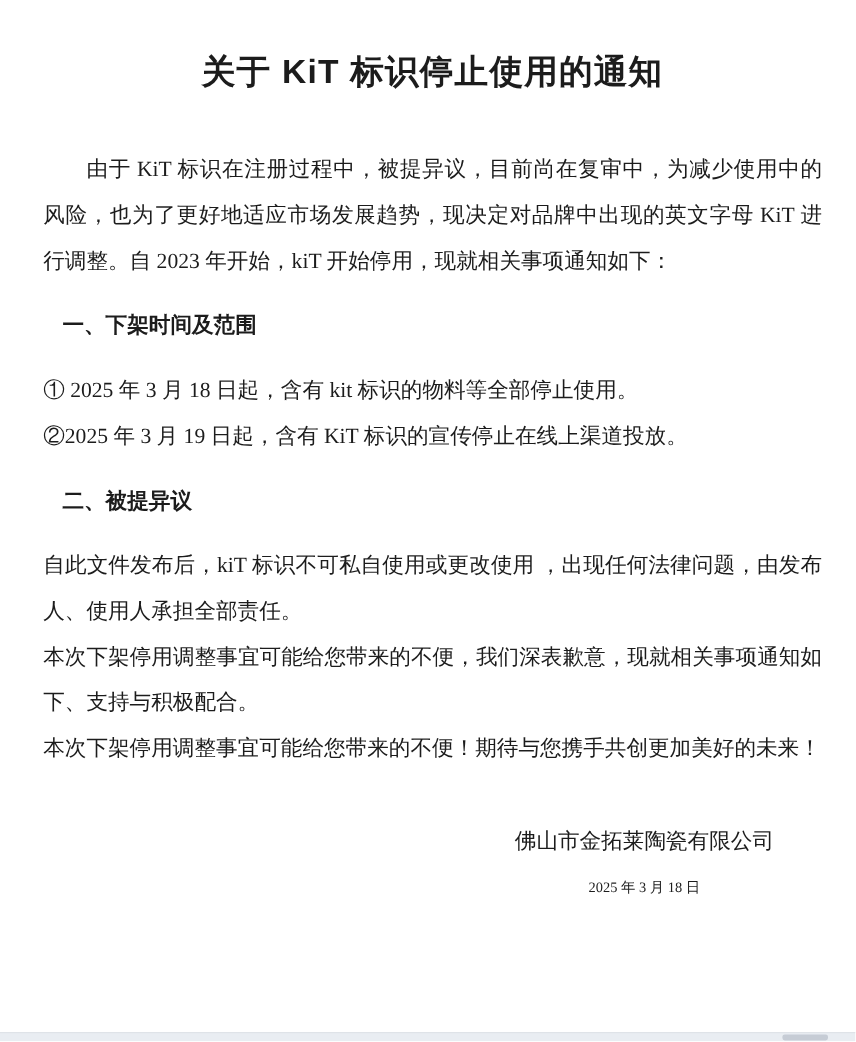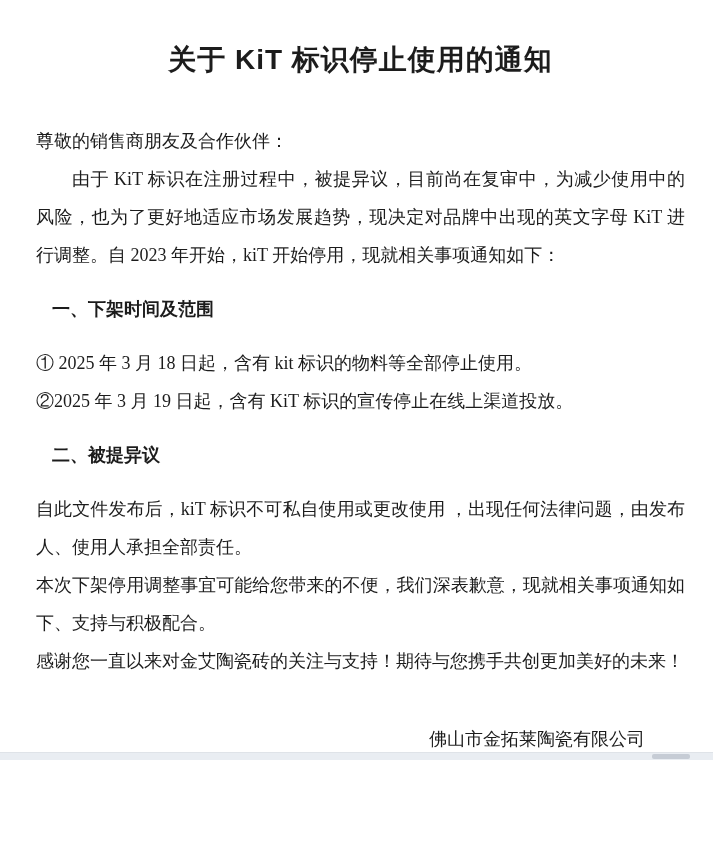--- a/index.html
+++ b/index.html
@@ -3,21 +3,21 @@
 <meta charset="utf-8">
 <style>
   html, body {
     margin: 0;
     padding: 0;
     background: #ffffff;
   }
   .page {
     position: relative;
     width: 713px;
-    height: 760px;
+    height: 868px;
     background: #ffffff;
     overflow: hidden;
     font-family: "Liberation Serif", serif;
     color: #1c1c1c;
   }
   .content {
     position: absolute;
     top: 0;
     left: 36px;
     right: 28px;
@@ -80,38 +80,37 @@
   }
 </style>
 </head>
 <body>
 
 <div class="page">
   <div class="content">
 
     <h1 class="doc-title">关于 KiT 标识停止使用的通知</h1>
 
-    <p class="para">尊敬的销售商朋友及合作伙伴：</p>
 
     <p class="para indent">由于 KiT 标识在注册过程中，被提异议，目前尚在复审中，为减少使用中的风险，也为了更好地适应市场发展趋势，现决定对品牌中出现的英文字母 KiT 进行调整。自 2023 年开始，kiT 开始停用，现就相关事项通知如下：</p>
 
     <p class="heading">一、下架时间及范围</p>
 
     <p class="para">① 2025 年 3 月 18 日起，含有 kit 标识的物料等全部停止使用。</p>
 
     <p class="para">②2025 年 3 月 19 日起，含有 KiT 标识的宣传停止在线上渠道投放。</p>
 
     <p class="heading">二、被提异议</p>
 
     <p class="para">自此文件发布后，kiT 标识不可私自使用或更改使用 ，出现任何法律问题，由发布人、使用人承担全部责任。</p>
 
     <p class="para">本次下架停用调整事宜可能给您带来的不便，我们深表歉意，现就相关事项通知如下、支持与积极配合。</p>
 
 
-    <p class="para">感谢您一直以来对金艾陶瓷砖的关注与支持！期待与您携手共创更加美好的未来！</p>
+    <p class="para">本次下架停用调整事宜可能给您带来的不便！期待与您携手共创更加美好的未来！</p>
 
     <div class="sign-block">
       <div class="sign-line">佛山市金拓莱陶瓷有限公司</div>
       <div class="date-line">2025 年 3 月 18 日</div>
     </div>
 
   </div>
 
   <div class="hscrollbar">
     <div class="thumb"></div>

